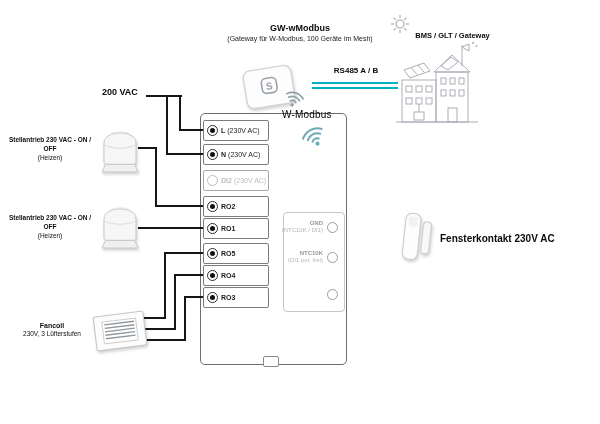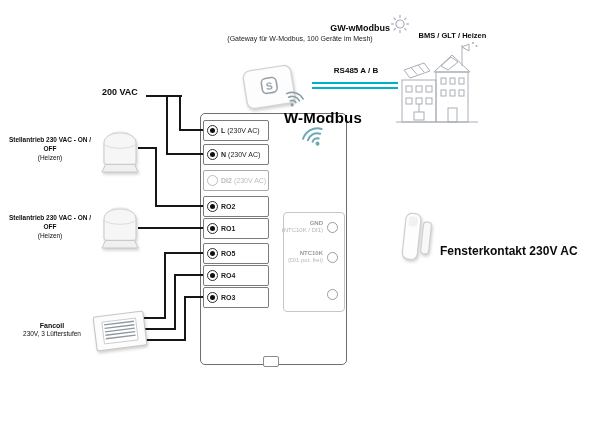--- a/index.html
+++ b/index.html
@@ -16,44 +16,44 @@
   .term-label{font-size:7px;color:#1c1c1c;white-space:nowrap}
   .term-sub{margin-left:2px}
   .term-row.inactive{border-color:#a8a8a8}
   .term-row.inactive .term-circle{border-color:#bdbdbd}
   .term-row.inactive .term-label,.term-row.inactive .term-label b{color:#bdbdbd}
   .sub-panel{position:absolute;left:283px;top:212px;width:62px;height:100px;border:1px solid #c6c6c6;border-radius:4px;background:#fff;z-index:6}
   .open-circle{position:absolute;width:11px;height:11px;border:1.2px solid #9d9d9d;border-radius:50%;background:#fff;z-index:7}
   .rlabel{position:absolute;width:42px;text-align:right;z-index:7;line-height:1.2}
   .rlabel .l1{font-size:6px;font-weight:bold;color:#999}
   .rlabel .l2{font-size:6px;color:#b5b5b5}
-  .gw-title{position:absolute;left:210px;top:23px;width:180px;text-align:right;font-size:9px;font-weight:bold;color:#0a0a0a;z-index:10}
+  .gw-title{position:absolute;left:210px;top:23px;width:180px;text-align:center;font-size:9px;font-weight:bold;color:#0a0a0a;z-index:10}
   .gw-sub{position:absolute;left:185px;top:35px;width:230px;text-align:center;font-size:7px;color:#222;z-index:10}
   .rs485-label{position:absolute;left:316px;top:66px;width:80px;text-align:center;font-size:8px;font-weight:bold;color:#0a0a0a;z-index:10}
   .bms-label{position:absolute;left:400px;top:31px;width:105px;text-align:center;font-size:7.5px;font-weight:bold;color:#0a0a0a;z-index:10}
   .power-label{position:absolute;left:102px;top:87px;font-size:9px;font-weight:bold;color:#0a0a0a;z-index:10}
-  .wmodbus-label{position:absolute;left:282px;top:109px;width:80px;text-align:right;font-size:15px;font-weight:bold;color:#000;z-index:8;letter-spacing:.2px}
+  .wmodbus-label{position:absolute;left:282px;top:109px;width:80px;text-align:left;font-size:10px;font-weight:normal;color:#000;z-index:8;letter-spacing:.2px}
   .dev-label{position:absolute;text-align:center;z-index:9;line-height:1.35}
   .dev-label .dl1{font-size:6.5px;font-weight:bold;color:#0e0e0e}
   .dev-label .dl2{font-size:6.5px;color:#0e0e0e}
   .fc-label .dl1{font-size:7px}
-  .window-label{position:absolute;left:440px;top:244px;font-size:12px;font-weight:bold;color:#0a0a0a;z-index:10}
+  .window-label{position:absolute;left:440px;top:233px;font-size:10px;font-weight:bold;color:#0a0a0a;z-index:10}
   .device{position:absolute;z-index:7;filter:drop-shadow(1px 2px 1.5px rgba(0,0,0,0.18))}
   .icon{position:absolute;z-index:8}
   svg{display:block}
 </style>
 </head>
 <body>
 
 <div class="canvas">
 
   <div class="gw-title">GW-wModbus</div>
   <div class="gw-sub">(Gateway für W-Modbus, 100 Geräte im Mesh)</div>
   <div class="rs485-label">RS485 A / B</div>
-  <div class="bms-label">BMS / GLT / Heizen</div>
+  <div class="bms-label">BMS / GLT / Gateway</div>
   <div class="power-label">200 VAC</div>
 
   <div class="rs-line" style="left:312px;top:82px;width:86px"></div>
   <div class="rs-line" style="left:312px;top:87px;width:86px"></div>
 
   <div class="device" style="left:236px;top:58px">
     <svg width="66" height="58" viewBox="0 0 66 58">
       <g transform="rotate(-9 33 29)">
         <rect x="9" y="10" width="48" height="38" rx="7" fill="#fdfdfd" stroke="#d4d4d4" stroke-width="1.4"></rect>
         <rect x="26" y="20" width="15" height="15" rx="4.5" fill="none" stroke="#99a1a8" stroke-width="1.6"></rect>

